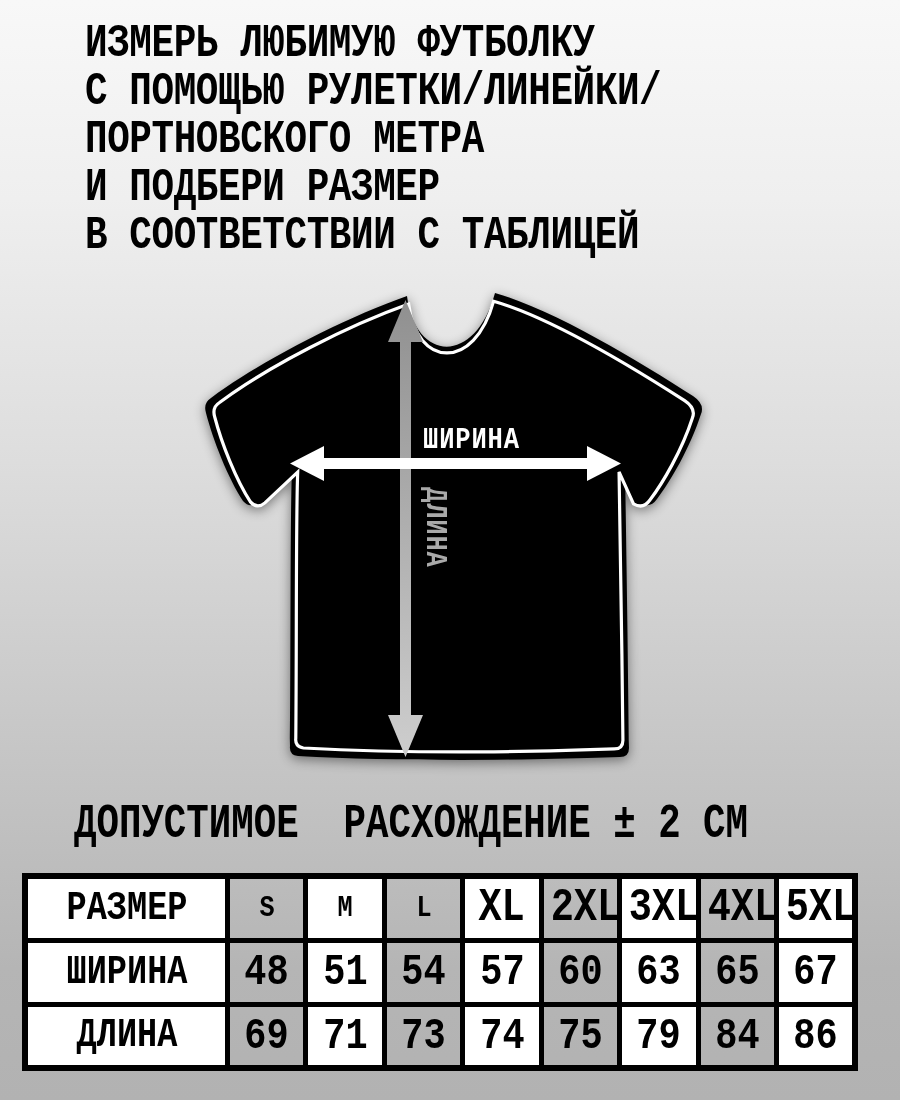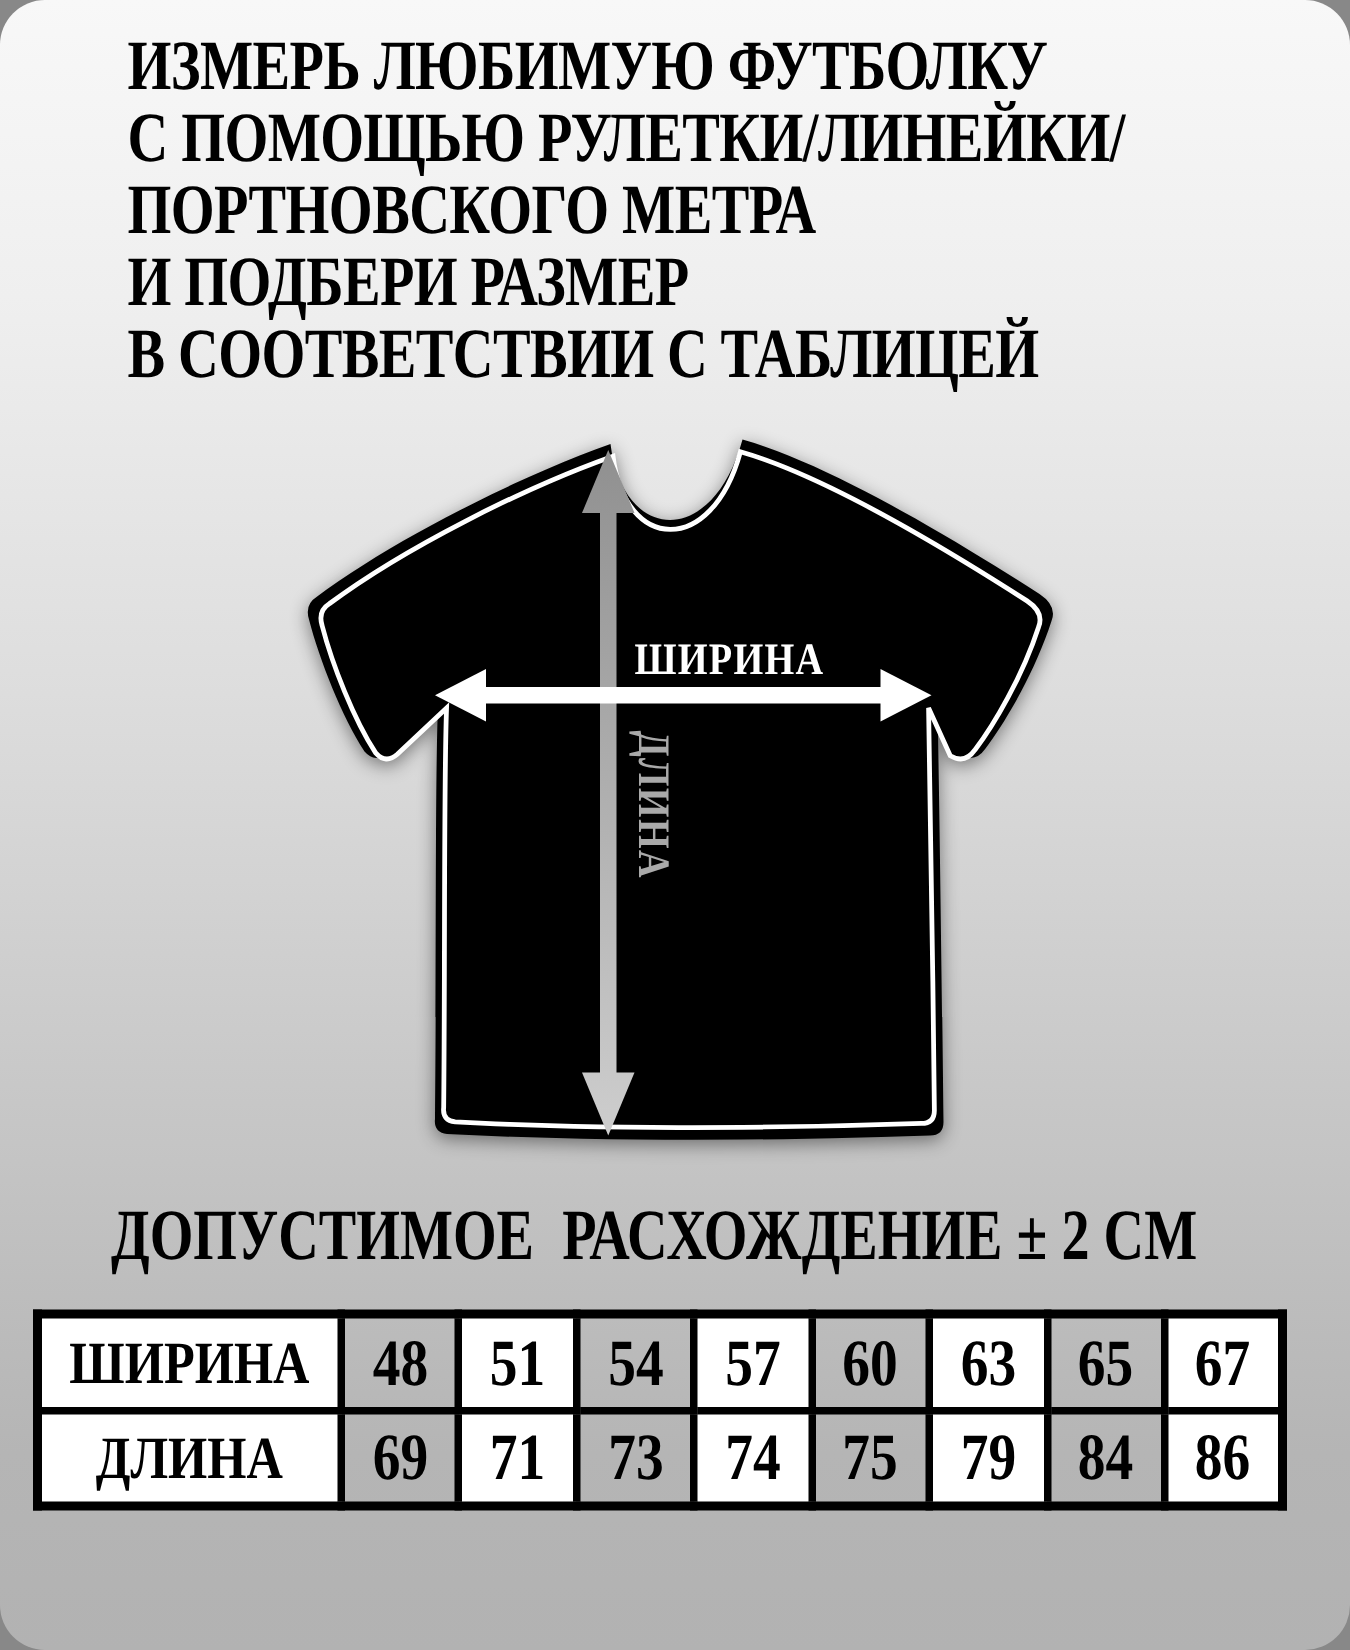--- a/index.html
+++ b/index.html
@@ -1,20 +1,20 @@
 <!DOCTYPE html>
 <html><head>
 <meta charset="utf-8">
 <style>
   * { margin:0; padding:0; box-sizing:border-box; }
   html,body { background:#888; }
   #canvas {
     position:relative; width:900px; height:1100px; overflow:hidden;
     background:linear-gradient(180deg,#f8f8f8 0%,#efefef 18%,#dddddd 42%,#c6c6c6 68%,#b5b5b5 88%,#b2b2b2 100%);
-    font-family:Liberation Serif, serif; font-weight:700; color:#000;border-radius:30px;
+    font-family:Liberation Mono, monospace; font-weight:700; color:#000;
   }
   .heading { position:absolute; left:85px; top:20px; transform:scaleX(0.8); transform-origin:0 0; }
   .heading .hline { font-size:47px; line-height:48px; white-space:nowrap; letter-spacing:-0.5px; }
   .shirt-svg { position:absolute; left:185px; top:283px; filter:drop-shadow(0 3px 6px rgba(0,0,0,0.45)); }
   .wlabel { position:absolute; left:423px; top:424px; color:#ffffff; font-size:30px; line-height:32px;
             transform:scaleX(0.85); transform-origin:0 0; letter-spacing:1px; white-space:nowrap; }
   .llabel { position:absolute; left:451px; top:487px; color:#a9a9a9; font-size:30px; line-height:32px;
             transform:rotate(90deg) scaleX(0.85); transform-origin:0 0; letter-spacing:1px; white-space:nowrap; }
   .tolerance { position:absolute; left:74px; top:799px; font-size:48px; line-height:50px;
                transform:scaleX(0.78); transform-origin:0 0; white-space:pre; }
@@ -94,20 +94,31 @@
         <col style="width:9.45%">
         <col style="width:9.45%">
       <col style="width:9.45%">
         <col style="width:9.45%">
         <col style="width:9.45%">
         <col style="width:9.45%">
         <col style="width:9.45%">
     </colgroup>
     <tbody>
       <tr>
+        <td class="w"><span class="cnd f-label">РАЗМЕР</span></td>
+        <td class="g"><span class="cnd f-sml">S</span></td>
+        <td class="w"><span class="cnd f-sml">M</span></td>
+        <td class="g"><span class="cnd f-sml">L</span></td>
+        <td class="w"><span class="cnd f-xl">XL</span></td>
+        <td class="g"><span class="cnd f-xl">2XL</span></td>
+        <td class="w"><span class="cnd f-xl">3XL</span></td>
+        <td class="g"><span class="cnd f-xl">4XL</span></td>
+        <td class="w"><span class="cnd f-xl">5XL</span></td>
+      </tr>
+      <tr>
         <td class="w"><span class="cnd f-label">ШИРИНА</span></td>
         <td class="g"><span class="cnd f-num">48</span></td>
         <td class="w"><span class="cnd f-num">51</span></td>
         <td class="g"><span class="cnd f-num">54</span></td>
         <td class="w"><span class="cnd f-num">57</span></td>
         <td class="g"><span class="cnd f-num">60</span></td>
         <td class="w"><span class="cnd f-num">63</span></td>
         <td class="g"><span class="cnd f-num">65</span></td>
         <td class="w"><span class="cnd f-num">67</span></td>
       </tr>

